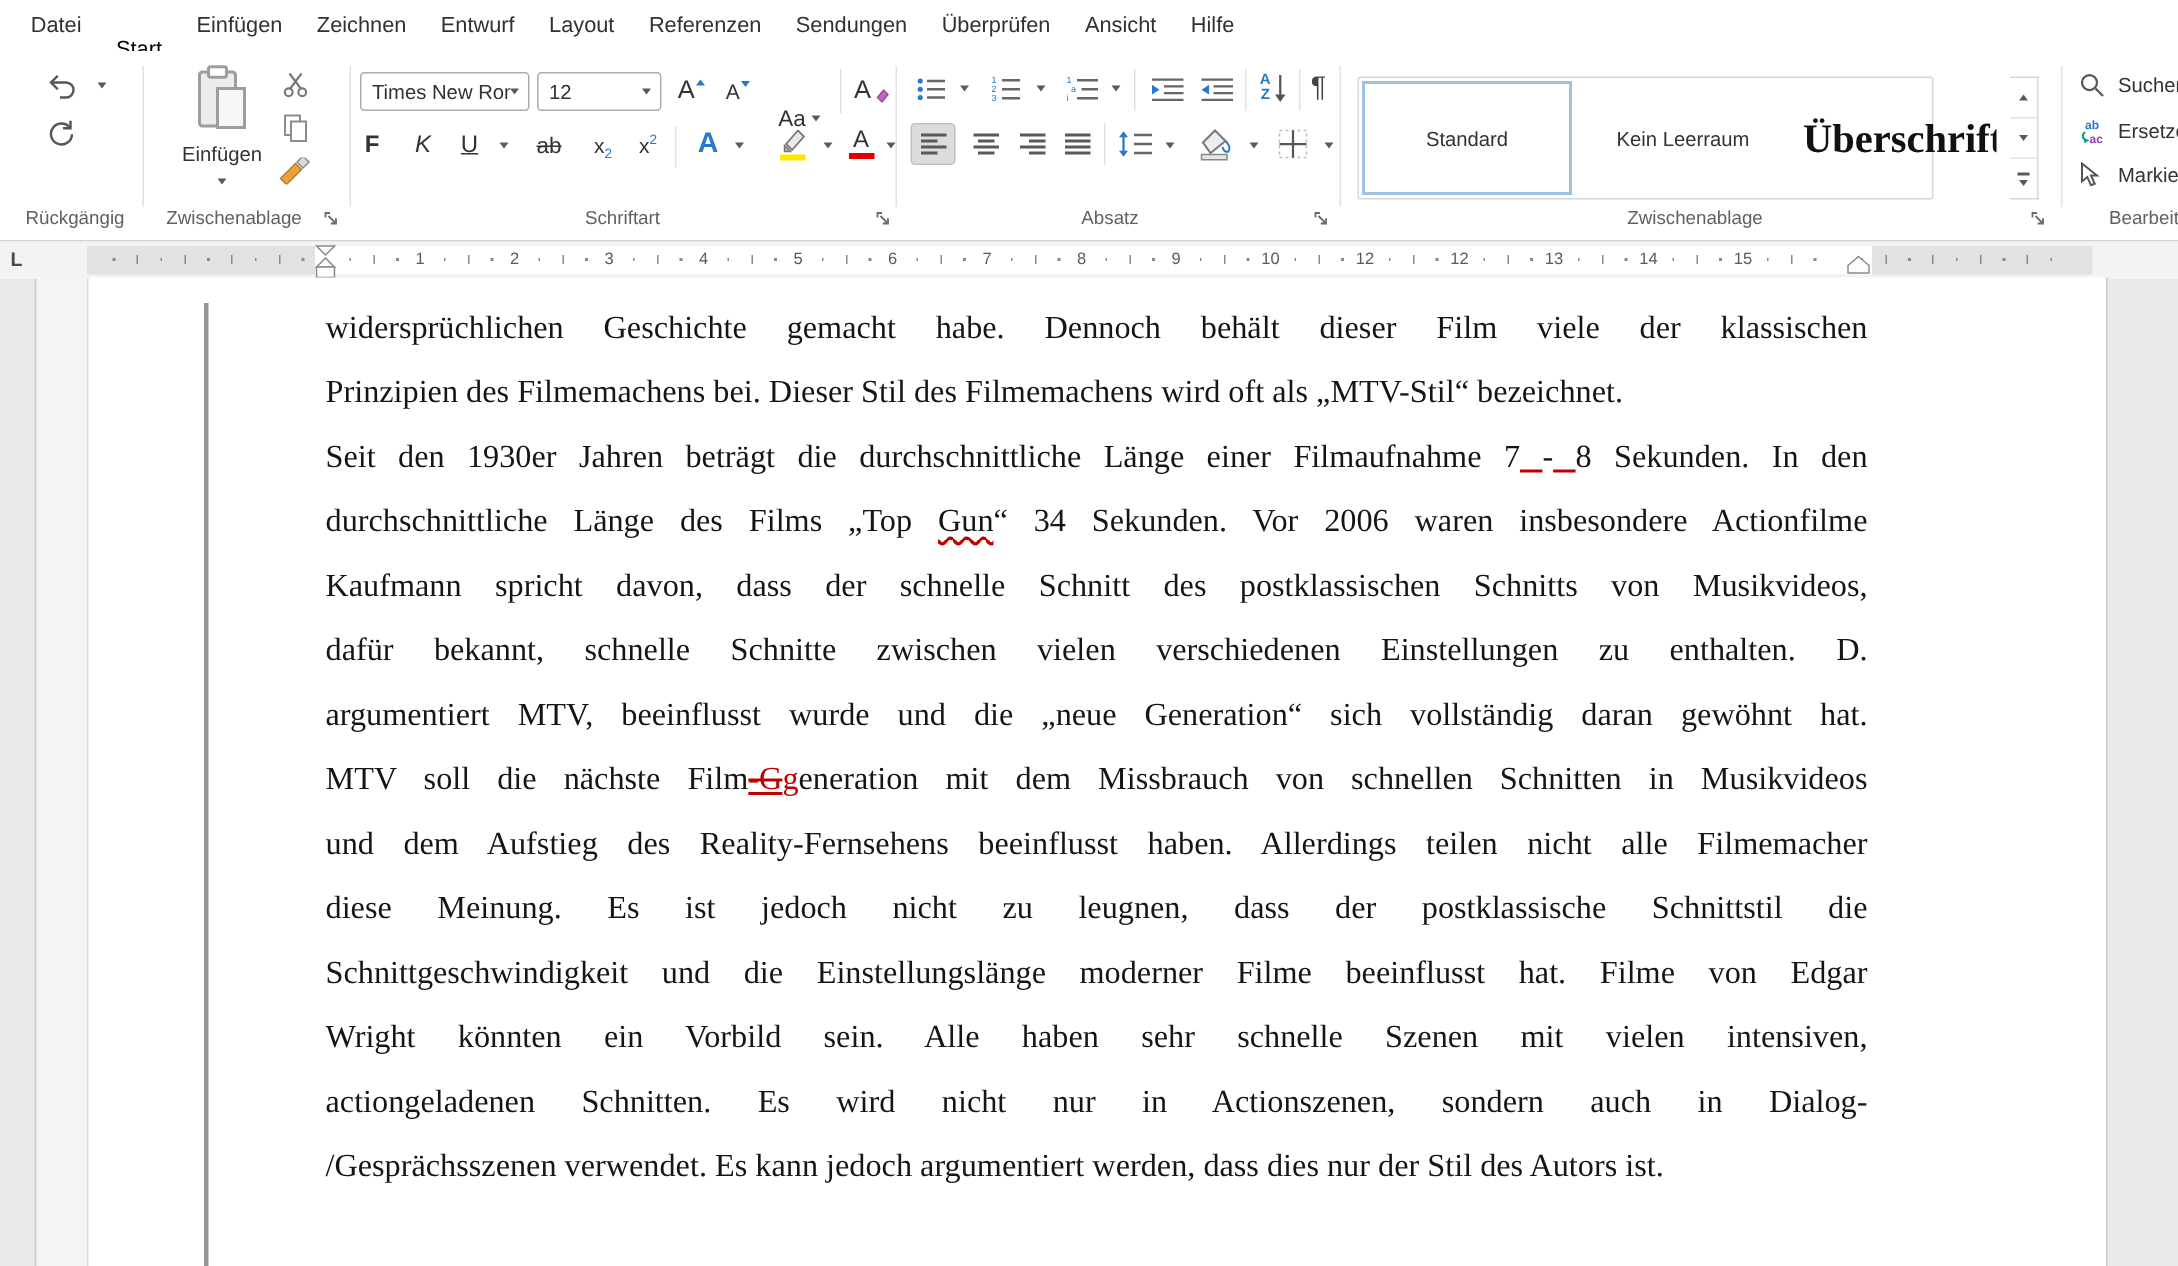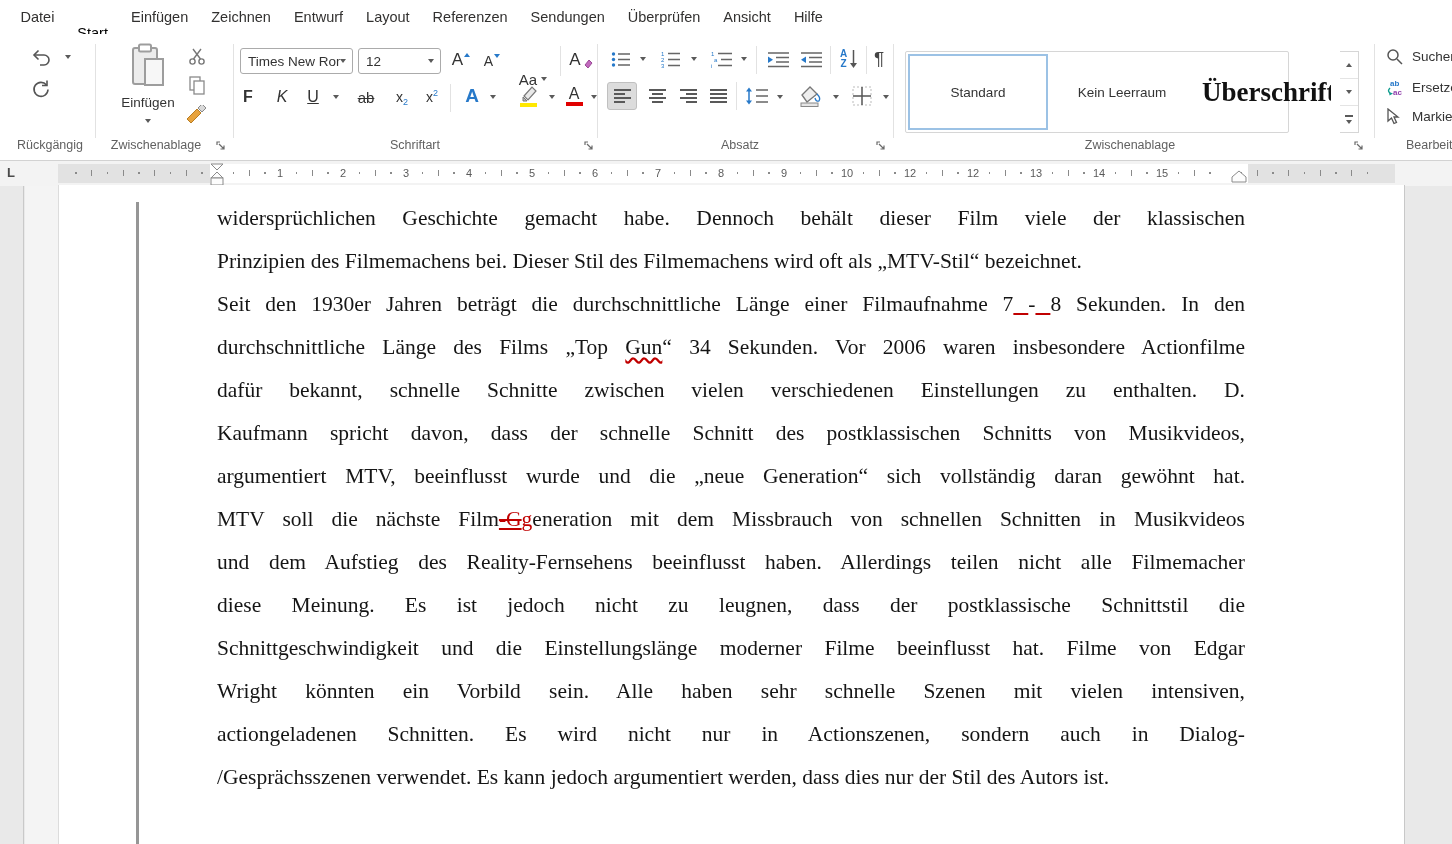--- a/index.html
+++ b/index.html
@@ -528,22 +528,22 @@
 
   <div id="left-strip"></div>
   <div id="left-strip2"></div>
   <div id="page"></div>
   <div id="change-bar"></div>
   <div id="doc-text">
       <div class="doc-line full"><span>widersprüchlichen Geschichte gemacht habe. Dennoch behält dieser Film viele der klassischen</span></div>
       <div class="doc-line last"><span>Prinzipien des Filmemachens bei. Dieser Stil des Filmemachens wird oft als „MTV-Stil“ bezeichnet.</span></div>
       <div class="doc-line full"><span>Seit den 1930er Jahren beträgt die durchschnittliche Länge einer Filmaufnahme 7</span><span class="seg-ins"> </span><span>-</span><span class="seg-ins"> </span><span>8 Sekunden. In den</span></div>
       <div class="doc-line full"><span>durchschnittliche Länge des Films „Top </span><span class="seg-spell">Gun</span><span>“ 34 Sekunden. Vor 2006 waren insbesondere Actionfilme</span></div>
+      <div class="doc-line full"><span>Kaufmann spricht davon, dass der schnelle Schnitt des postklassischen Schnitts von Musikvideos,</span></div>
       <div class="doc-line full"><span>dafür bekannt, </span><span class="seg-strike"> </span><span>schnelle Schnitte zwischen vielen verschiedenen Einstellungen zu enthalten. D.</span></div>
-      <div class="doc-line full"><span>Kaufmann spricht davon, dass der schnelle Schnitt des postklassischen Schnitts von Musikvideos,</span></div>
       <div class="doc-line full"><span>argumentiert </span><span class="seg-strike"> </span><span>MTV, beeinflusst wurde und die „neue Generation“ sich vollständig daran gewöhnt hat.</span></div>
       <div class="doc-line full"><span>MTV soll die nächste Film</span><span class="seg-del">-G</span><span class="seg-ins">g</span><span>eneration mit dem Missbrauch von schnellen Schnitten in Musikvideos</span></div>
       <div class="doc-line full"><span>und dem Aufstieg des Reality-Fernsehens beeinflusst haben. Allerdings teilen nicht alle Filmemacher</span></div>
       <div class="doc-line full"><span>diese Meinung. Es ist jedoch nicht zu leugnen, dass der postklassische Schnittstil die</span></div>
       <div class="doc-line full"><span>Schnittgeschwindigkeit und die Einstellungslänge moderner Filme beeinflusst hat. Filme von </span><span class="seg-strike"> </span><span>Edgar</span></div>
       <div class="doc-line full"><span>Wright könnten ein Vorbild sein. Alle haben sehr schnelle Szenen mit vielen intensiven,</span></div>
       <div class="doc-line full"><span>actiongeladenen Schnitten. Es wird nicht nur in Actionszenen, sondern auch in Dialog-</span></div>
       <div class="doc-line last"><span>/Gesprächsszenen verwendet. Es kann jedoch argumentiert werden, dass dies nur der Stil des Autors ist.</span></div>
     </div>
 

